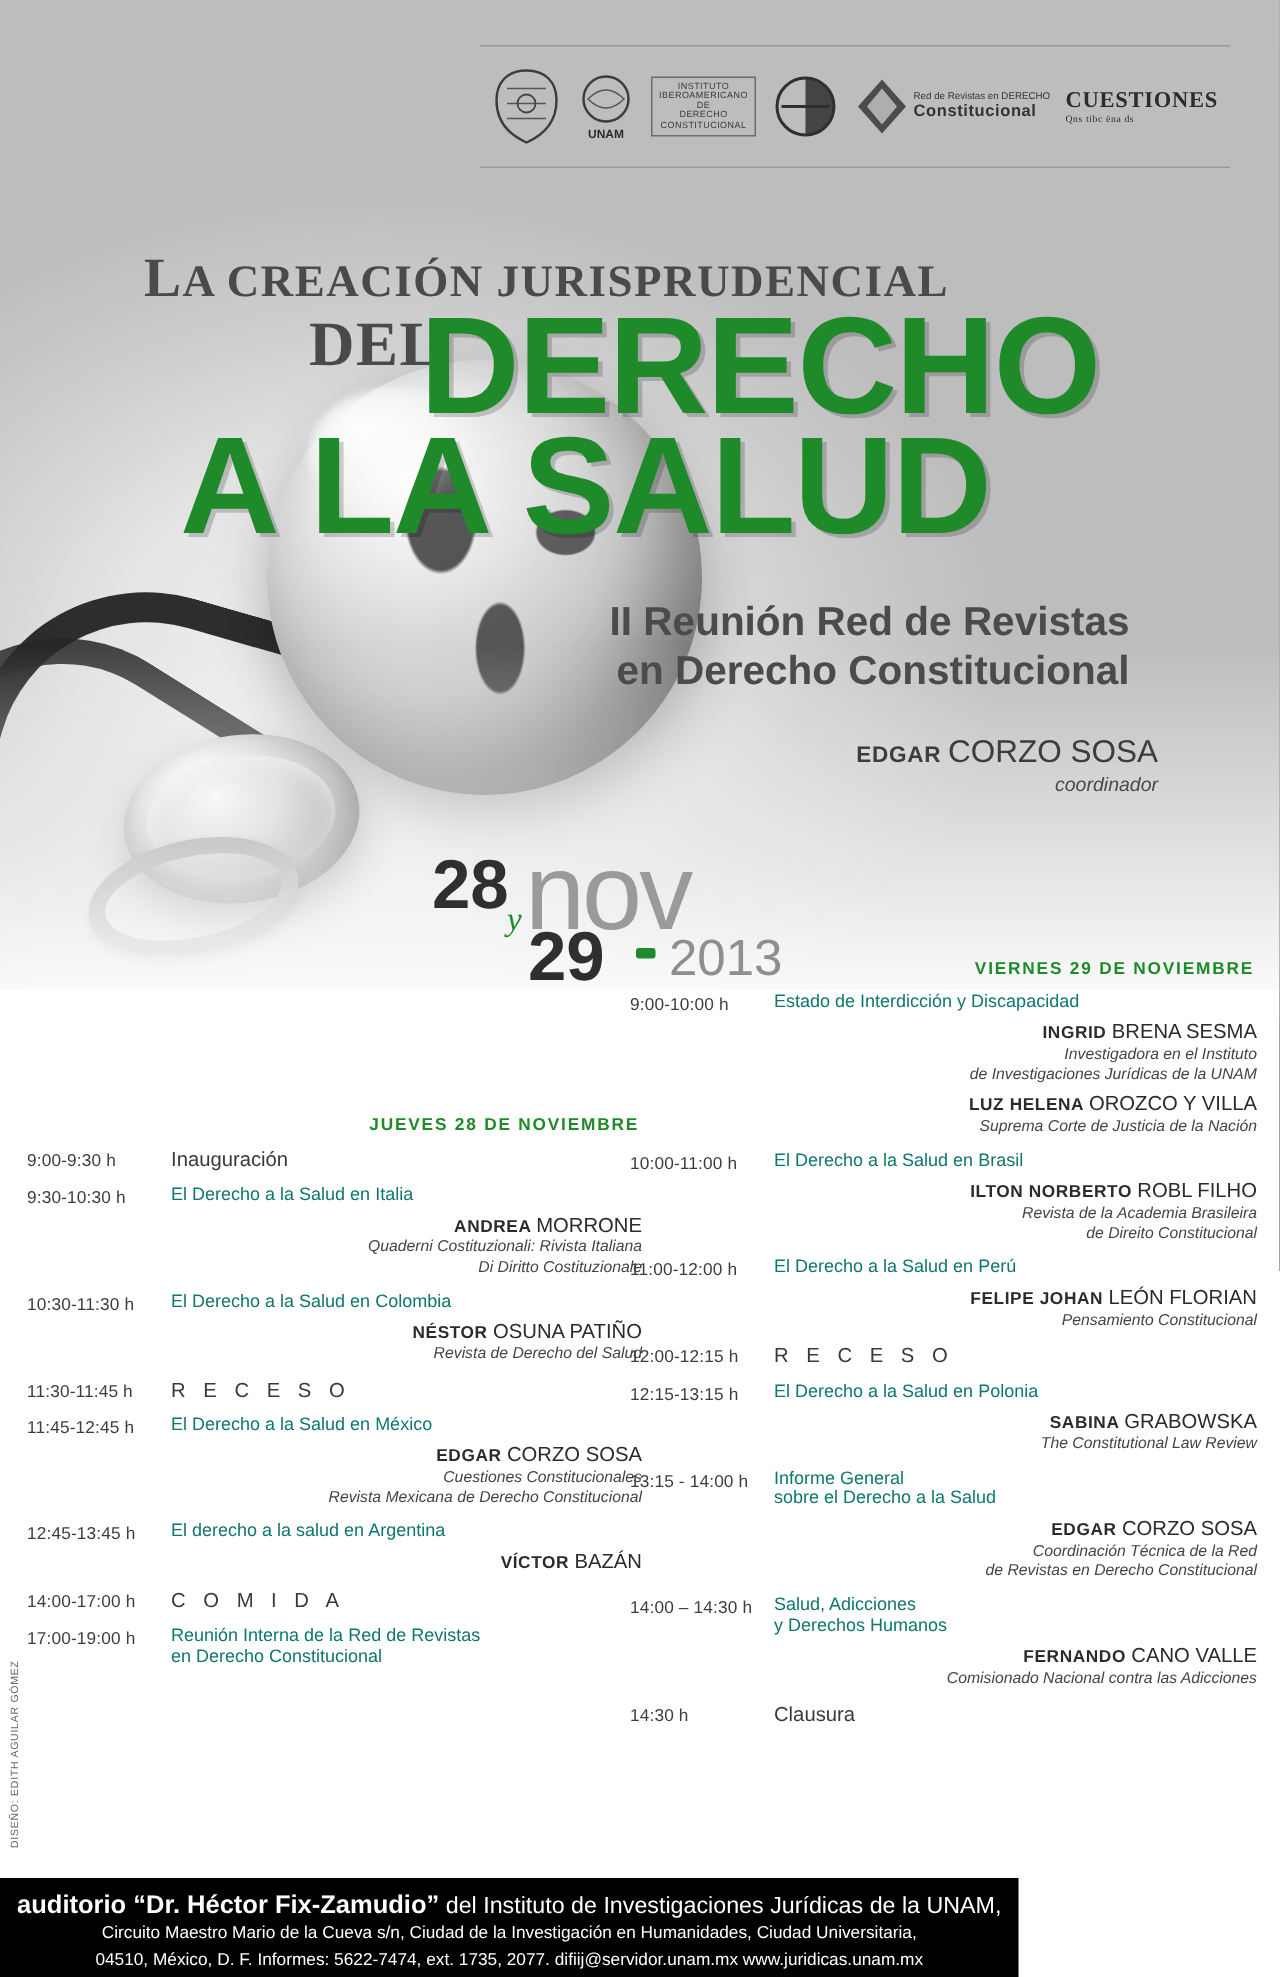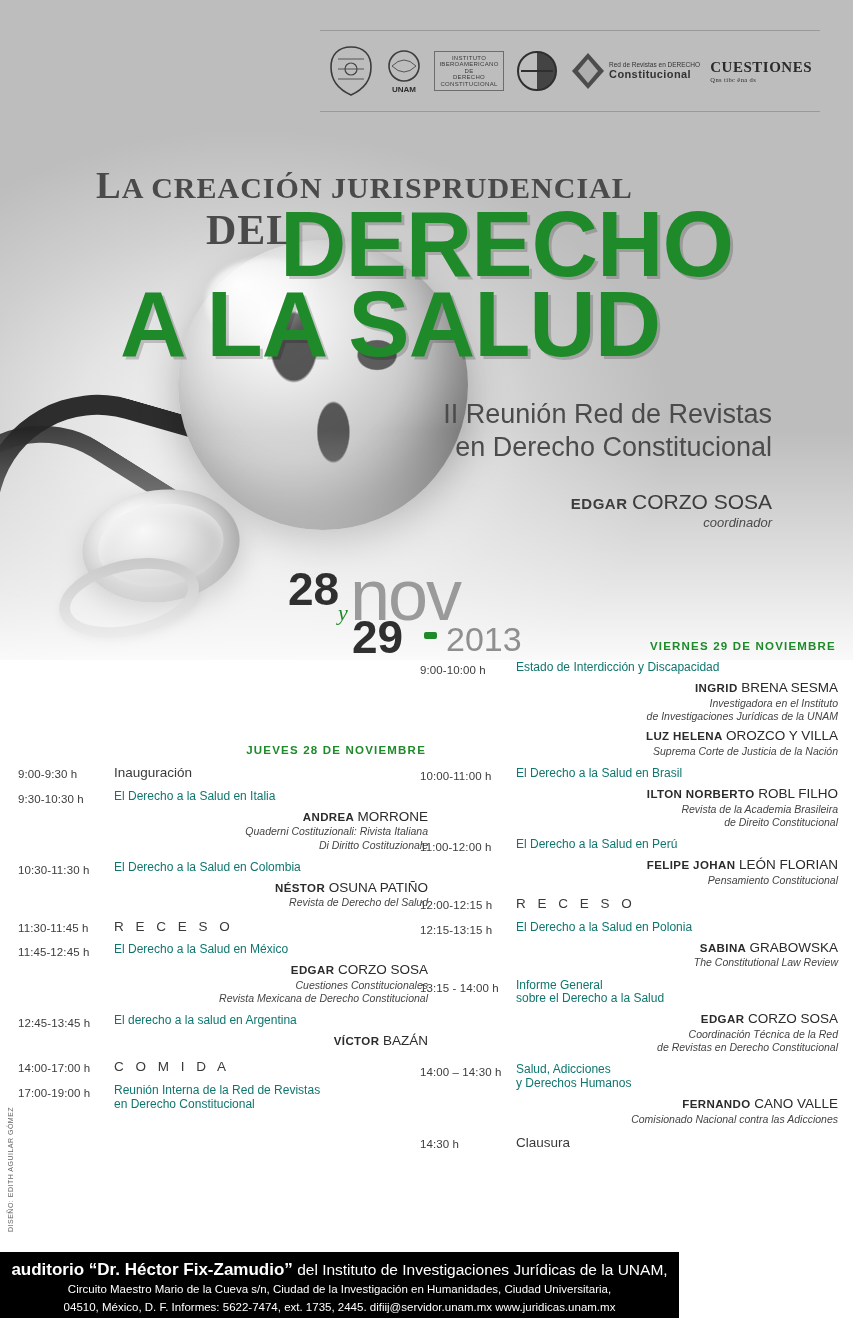--- a/index.html
+++ b/index.html
@@ -101,22 +101,22 @@
     font-family:"Liberation Serif",serif;font-weight:bold;font-size:42px;color:#4a4a4a;letter-spacing:1px;
   }
   .h-big1,.h-big2{
     position:absolute;font-family:"Liberation Sans",sans-serif;font-weight:bold;
     color:#1f8a2a;letter-spacing:-1px;
     text-shadow:3px 3px 0 rgba(0,0,0,.18);
   }
   .h-big1{left:280px;top:42px;font-size:92px;}
   .h-big2{left:120px;top:122px;font-size:92px;}
   .sub1{
-    position:absolute;left:352px;top:248px;width:420px;
-    font-size:27px;color:#4b4b4b;text-align:right;line-height:1.22;
+    position:absolute;left:333px;top:248px;width:420px;
+    font-size:27px;color:#4b4b4b;text-align:right;line-height:1.22;font-weight:bold;
   }
   .coord{
     position:absolute;left:400px;top:340px;width:372px;text-align:right;color:#3d3d3d;
   }
   .coord .name-small{font-weight:bold;font-size:15px;letter-spacing:.5px;}
   .coord .name-big{font-size:21px;}
   .coord .role{font-style:italic;font-size:13px;color:#4a4a4a;margin-top:1px;}
   
   .date{position:absolute;left:280px;top:552px;width:320px;height:110px;color:#2f2f2f;}
   .d28{position:absolute;left:8px;top:10px;font-size:46px;font-weight:bold;}
@@ -398,15 +398,15 @@
     </div>
   </div>
 
   <div class="sidecredit">DISEÑO: EDITH AGUILAR GÓMEZ</div>
 
   <div class="footer">
     <div class="f1">
       <b>auditorio “Dr. Héctor Fix-Zamudio”</b><span> del Instituto de Investigaciones Jurídicas de la UNAM,</span>
     </div>
     <div class="f2">Circuito Maestro Mario de la Cueva s/n, Ciudad de la Investigación en Humanidades, Ciudad Universitaria,</div>
-    <div class="f2">04510, México, D. F. Informes: 5622-7474, ext. 1735, 2445. difiij@servidor.unam.mx  www.juridicas.unam.mx</div>
+    <div class="f2">04510, México, D. F. Informes: 5622-7474, ext. 1735, 2077. difiij@servidor.unam.mx  www.juridicas.unam.mx</div>
   </div>
 </div>
 
 </body></html>

